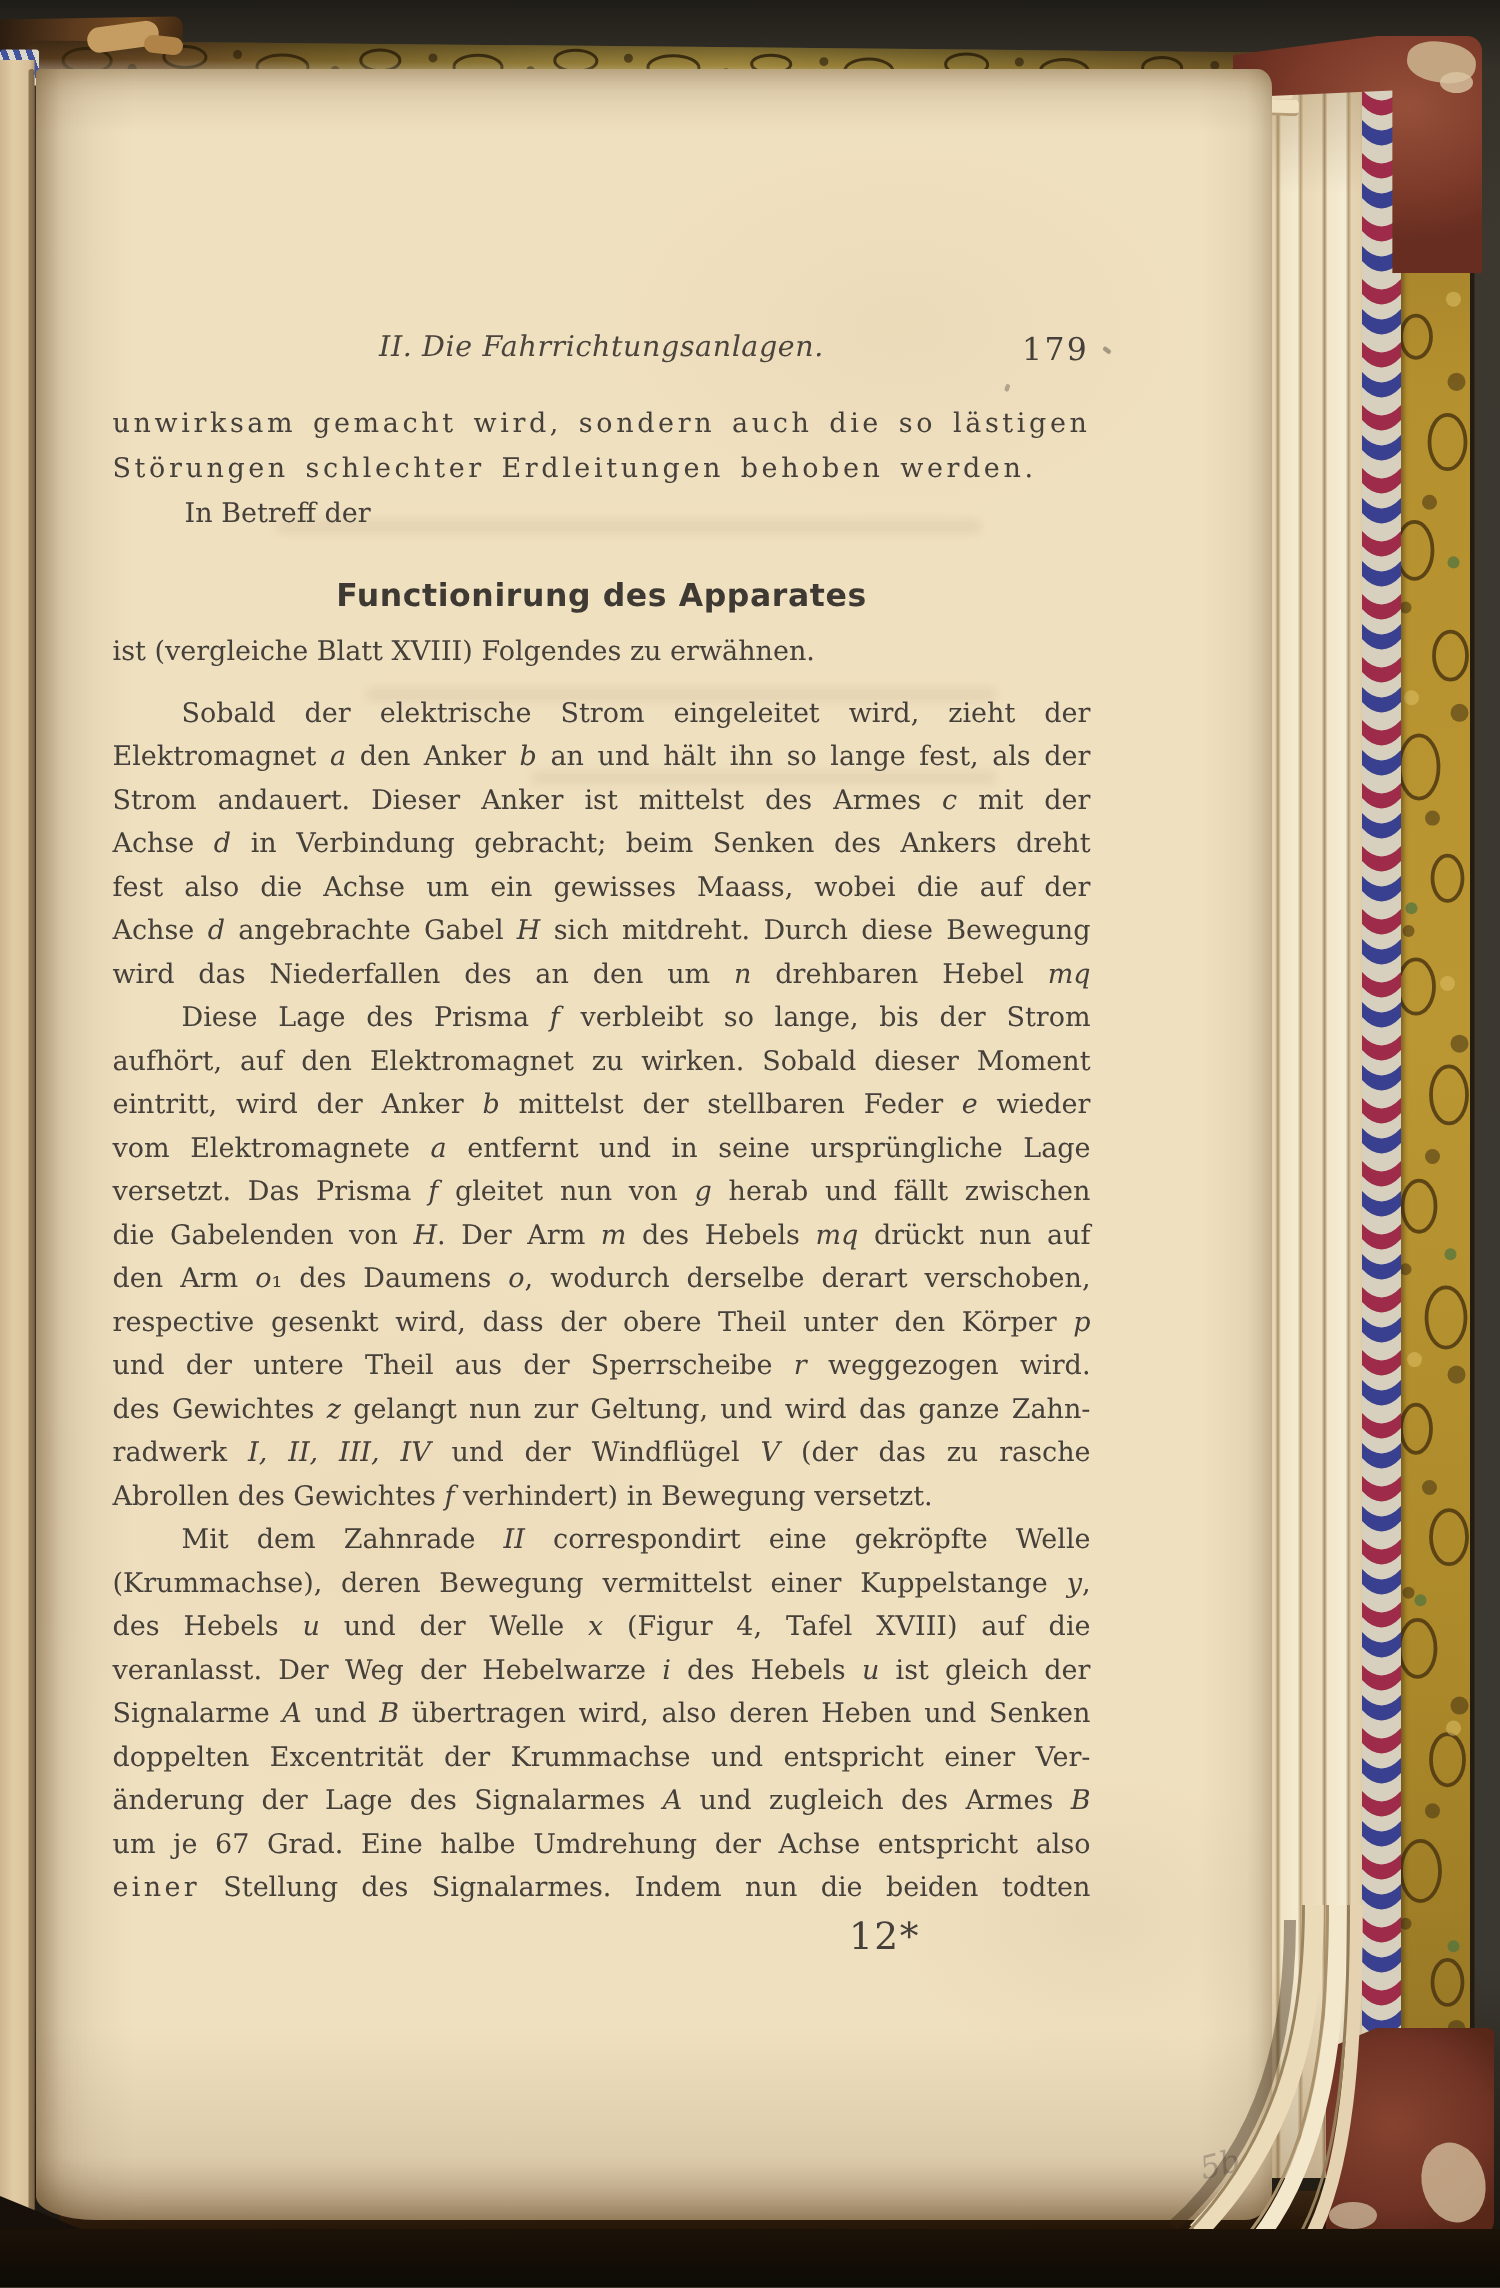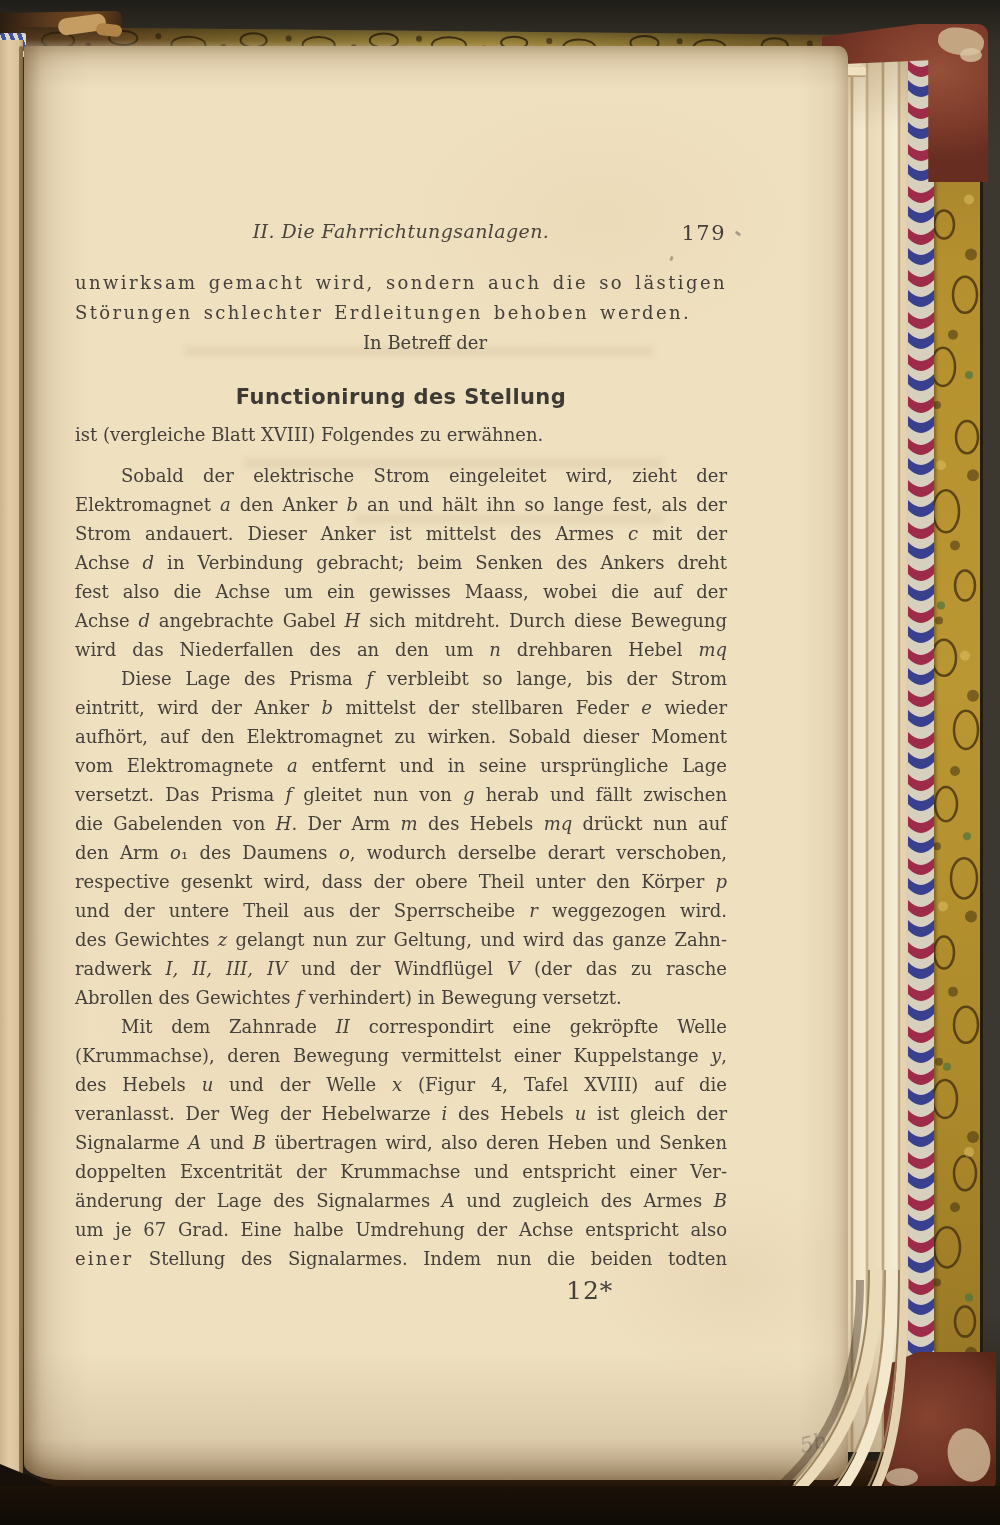--- a/index.html
+++ b/index.html
@@ -67,21 +67,21 @@
   .crease{left:19px;top:46px;width:4px;height:1430px;z-index:6;background:rgba(70,45,20,.5);border-radius:2px;}
 
   .ghost{position:absolute;background:rgba(150,120,80,.1);filter:blur(3px);border-radius:4px;z-index:1;}
 
   
   .content{position:absolute;left:51px;top:174px;width:652px;color:#46403a;z-index:2;}
   .page-header{position:relative;height:30px;margin-bottom:18px;}
   .running-title{display:block;text-align:center;font-style:italic;font-size:19px;letter-spacing:.4px;color:#4a443d;}
   .page-number{position:absolute;right:1px;top:1px;font-size:21px;letter-spacing:1.5px;}
   .para-spaced .tl{font-size:18px;line-height:30px;letter-spacing:2.4px;word-spacing:3px;}
-  .closing{font-size:18px;line-height:30px;text-indent:48px;text-align:center;}
+  .closing{font-size:18px;line-height:30px;text-indent:48px;}
   .section-heading{margin:24px 0 8px;text-align:center;line-height:30px;font-size:21px;font-weight:bold;
     font-family:"DejaVu Sans","Liberation Sans",sans-serif;letter-spacing:.4px;color:#3e3933;}
   .lead{font-size:18px;line-height:29px;}
   .para{margin:0;}
   .para1{margin-top:12px;}
   .tl{font-size:18px;line-height:29px;text-align:justify;text-align-last:justify;}
   .tl.last{text-align-last:left;}
   .tl.ind{text-indent:46px;}
   .tl i,.closing i,.lead i{font-style:italic;}
   .sp{letter-spacing:2.2px;}
@@ -238,37 +238,37 @@
         <span class="running-title">II. Die Fahrrichtungsanlagen.</span>
         <span class="page-number">179</span>
       </div>
 
       <div class="para-spaced">
           <div class="tl">unwirksam gemacht wird, sondern auch die so lästigen</div>
           <div class="tl last">Störungen schlechter Erdleitungen behoben werden.</div>
         </div>
       <div class="closing">In Betreff der</div>
 
-      <h2 class="section-heading">Functionirung des Stellung</h2>
+      <h2 class="section-heading">Functionirung des Apparates</h2>
 
       <div class="lead">ist (vergleiche Blatt XVIII) Folgendes zu erwähnen.</div>
 
       <div class="para para1">
           <div class="tl ind">Sobald der elektrische Strom eingeleitet wird, zieht der</div>
           <div class="tl">Elektromagnet <i>a</i> den Anker <i>b</i> an und hält ihn so lange fest, als der</div>
           <div class="tl">Strom andauert. Dieser Anker ist mittelst des Armes <i>c</i> mit der</div>
           <div class="tl">Achse <i>d</i> in Verbindung gebracht; beim Senken des Ankers dreht</div>
           <div class="tl">fest also die Achse um ein gewisses Maass, wobei die auf der</div>
           <div class="tl">Achse <i>d</i> angebrachte Gabel <i>H</i> sich mitdreht. Durch diese Bewegung</div>
           <div class="tl">wird das Niederfallen des an den um <i>n</i> drehbaren Hebel <i>mq</i></div>
         </div>
       <div class="para">
           <div class="tl ind">Diese Lage des Prisma <i>f</i> verbleibt so lange, bis der Strom</div>
+          <div class="tl">aufhört, auf den Elektromagnet zu wirken. Sobald dieser Moment</div>
           <div class="tl">eintritt, wird der Anker <i>b</i> mittelst der stellbaren Feder <i>e</i> wieder</div>
-          <div class="tl">aufhört, auf den Elektromagnet zu wirken. Sobald dieser Moment</div>
           <div class="tl">vom Elektromagnete <i>a</i> entfernt und in seine ursprüngliche Lage</div>
           <div class="tl">versetzt. Das Prisma <i>f</i> gleitet nun von <i>g</i> herab und fällt zwischen</div>
           <div class="tl">die Gabelenden von <i>H</i>. Der Arm <i>m</i> des Hebels <i>mq</i> drückt nun auf</div>
           <div class="tl">den Arm <i>o</i>₁ des Daumens <i>o</i>, wodurch derselbe derart verschoben,</div>
           <div class="tl">respective gesenkt wird, dass der obere Theil unter den Körper <i>p</i></div>
           <div class="tl">und der untere Theil aus der Sperrscheibe <i>r</i> weggezogen wird.</div>
           <div class="tl">des Gewichtes <i>z</i> gelangt nun zur Geltung, und wird das ganze Zahn-</div>
           <div class="tl">radwerk <i>I, II, III, IV</i> und der Windflügel <i>V</i> (der das zu rasche</div>
           <div class="tl last">Abrollen des Gewichtes <i>f</i> verhindert) in Bewegung versetzt.</div>
         </div>

